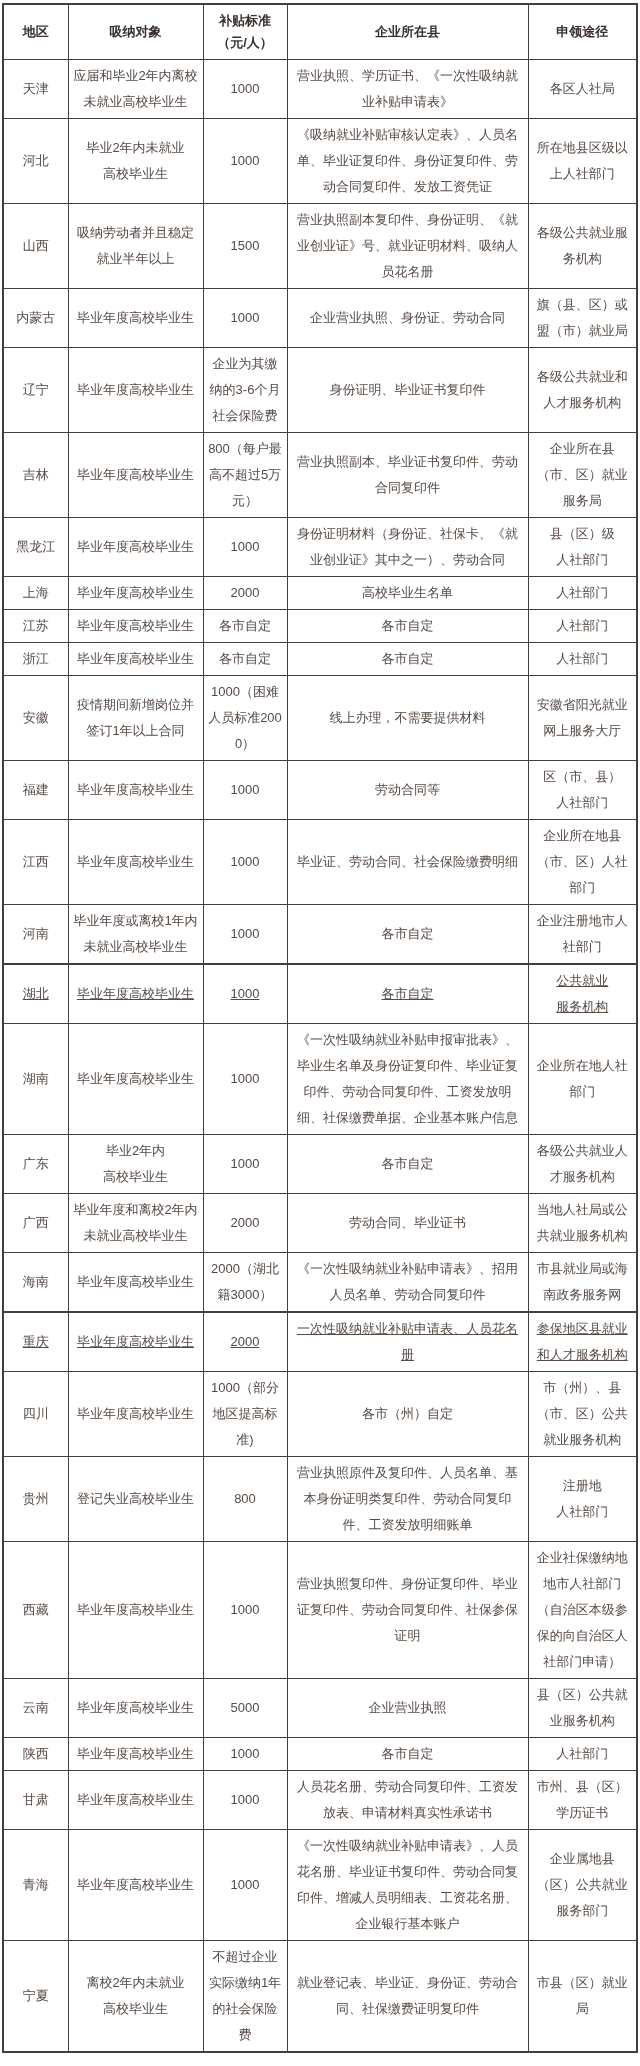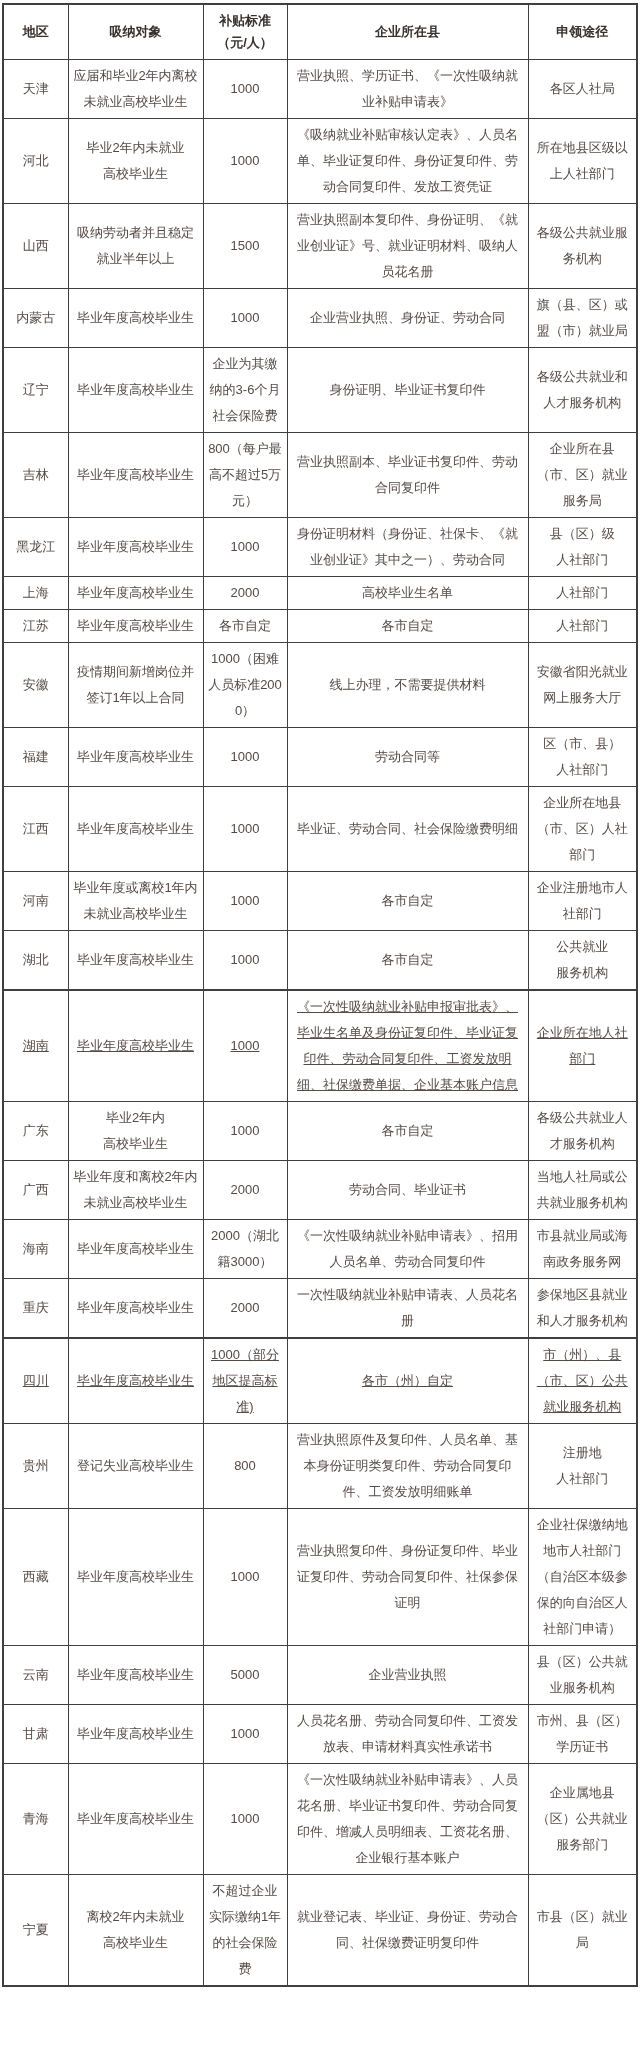--- a/index.html
+++ b/index.html
@@ -140,20 +140,27 @@
           <td>人社部门</td>
         </tr>
         <tr>
           <td>江苏</td>
           <td>毕业年度高校毕业生</td>
           <td>各市自定</td>
           <td>各市自定</td>
           <td>人社部门</td>
         </tr>
         <tr>
+          <td>浙江</td>
+          <td>毕业年度高校毕业生</td>
+          <td>各市自定</td>
+          <td>各市自定</td>
+          <td>人社部门</td>
+        </tr>
+        <tr>
           <td>安徽</td>
           <td>疫情期间新增岗位并签订1年以上合同</td>
           <td>1000（困难人员标准2000）</td>
           <td>线上办理，不需要提供材料</td>
           <td>安徽省阳光就业网上服务大厅</td>
         </tr>
         <tr>
           <td>福建</td>
           <td>毕业年度高校毕业生</td>
           <td>1000</td>
@@ -242,20 +249,27 @@
           <td>企业社保缴纳地地市人社部门（自治区本级参保的向自治区人社部门申请）</td>
         </tr>
         <tr>
           <td>云南</td>
           <td>毕业年度高校毕业生</td>
           <td>5000</td>
           <td>企业营业执照</td>
           <td>县（区）公共就业服务机构</td>
         </tr>
         <tr>
+          <td>陕西</td>
+          <td>毕业年度高校毕业生</td>
+          <td>1000</td>
+          <td>各市自定</td>
+          <td>人社部门</td>
+        </tr>
+        <tr>
           <td>甘肃</td>
           <td>毕业年度高校毕业生</td>
           <td>1000</td>
           <td>人员花名册、劳动合同复印件、工资发放表、申请材料真实性承诺书</td>
           <td>市州、县（区）学历证书</td>
         </tr>
         <tr>
           <td>青海</td>
           <td>毕业年度高校毕业生</td>
           <td>1000</td>

